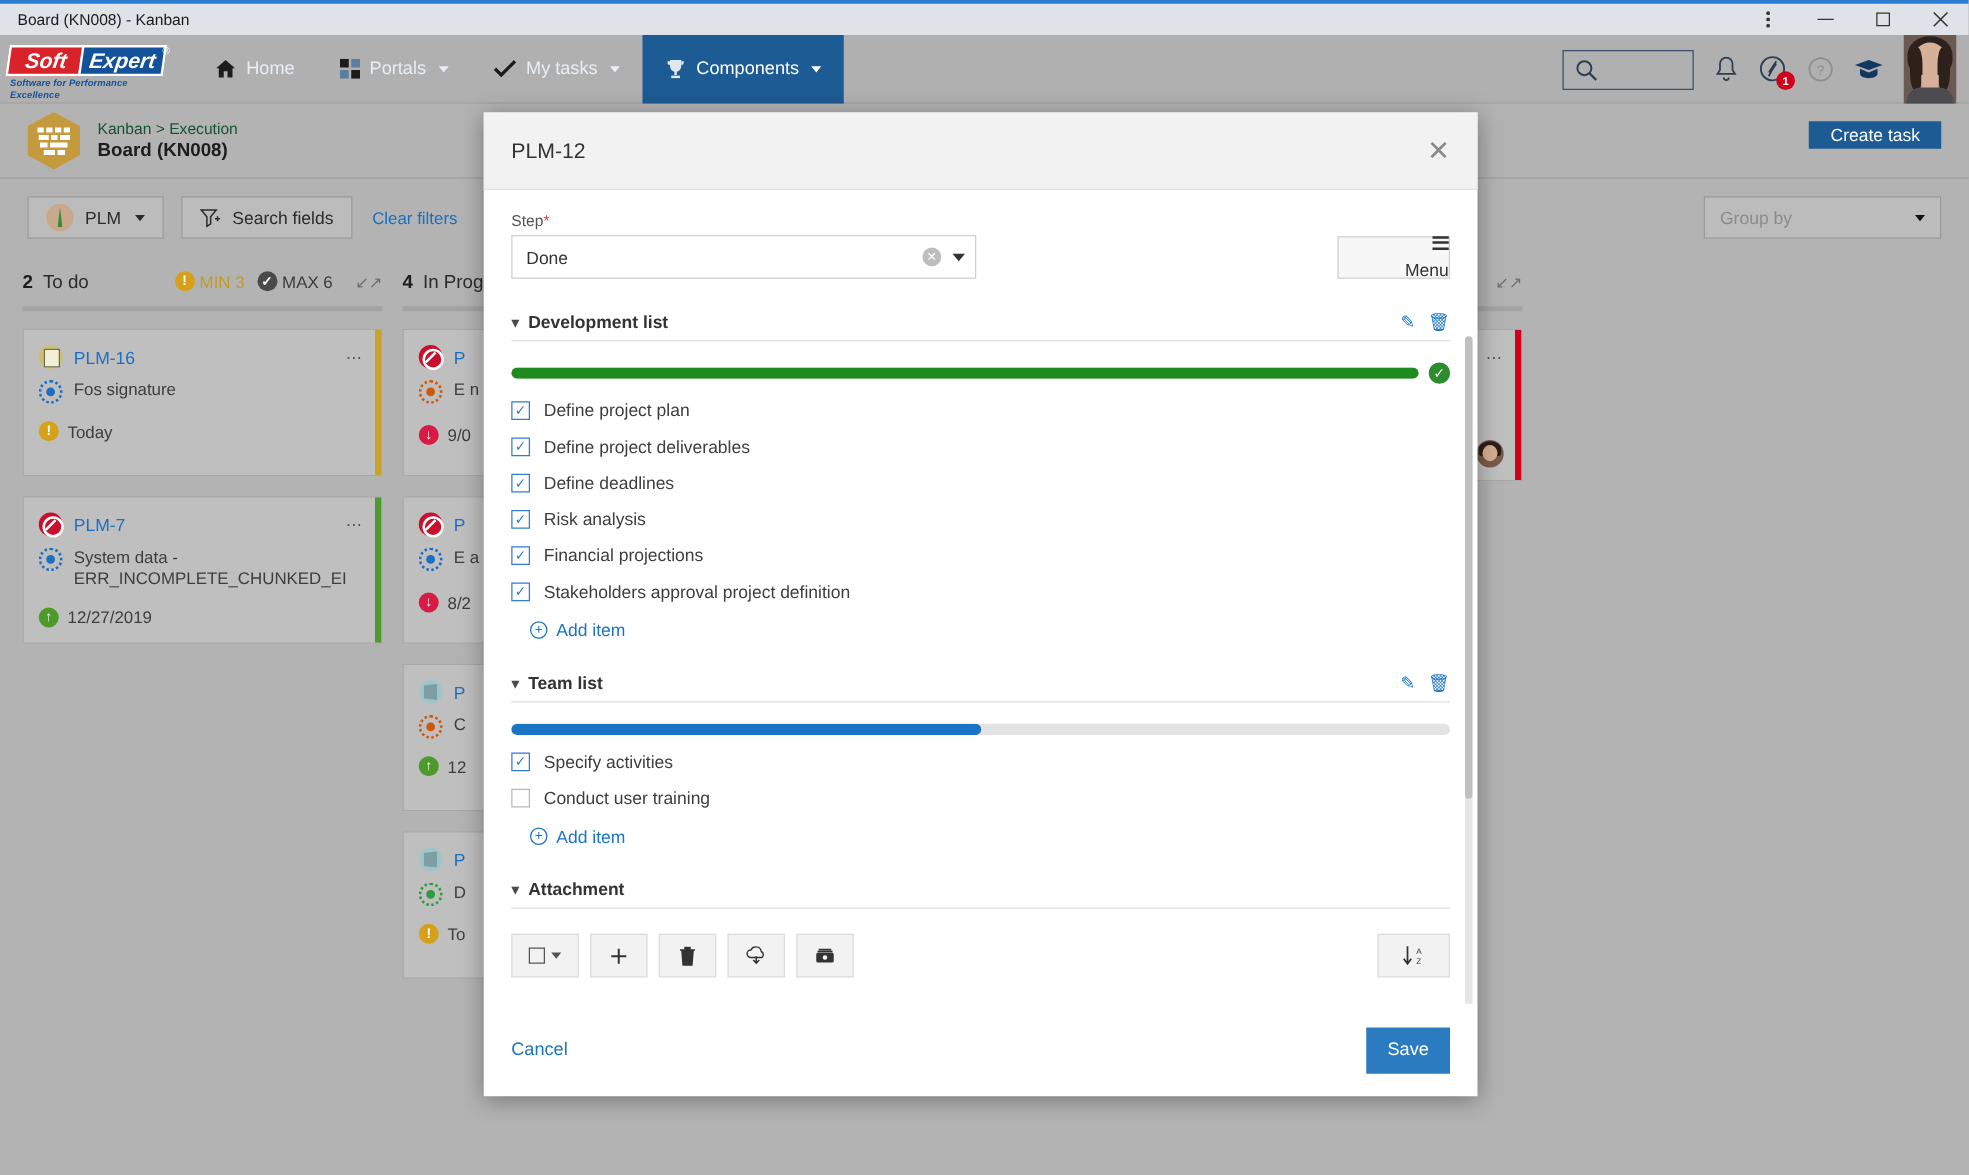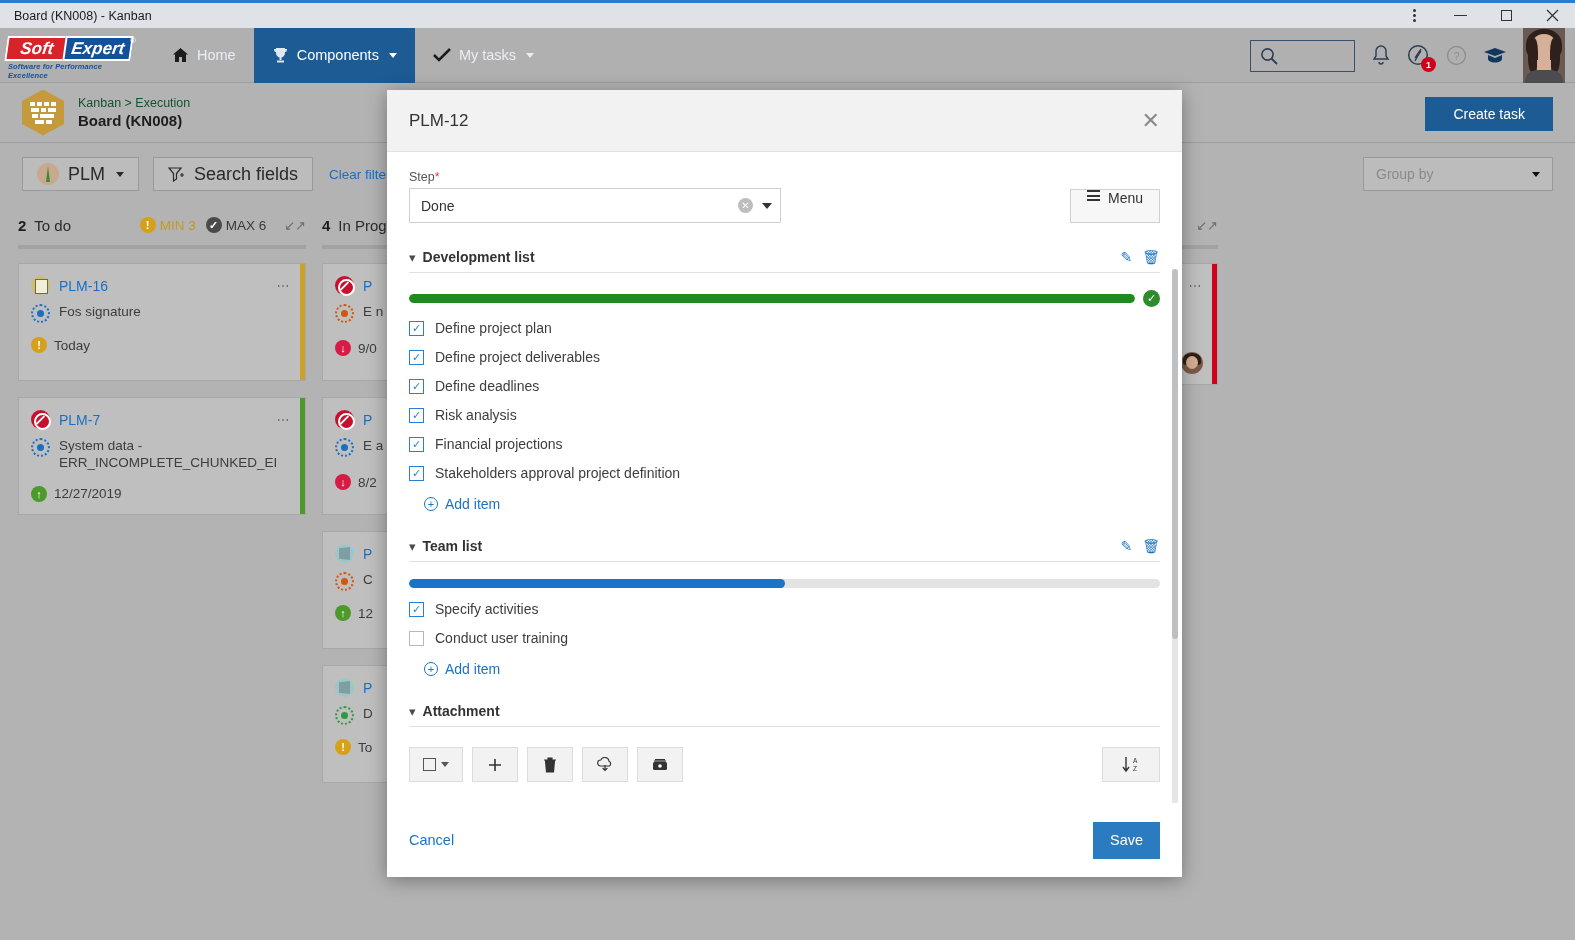--- a/index.html
+++ b/index.html
@@ -91,29 +91,29 @@
     clip-path:polygon(50% 0,100% 25%,100% 75%,50% 100%,0 75%,0 25%);
     display:flex; flex-direction:column; align-items:center; justify-content:center; gap:2px;
   }
   .hexa .r{ display:flex; gap:2px; }
   .hexa .r span{ display:block; background:#fff; height:4px; }
   #crumbtext{ margin-left:14px; }
   #crumb{ font-size:12.5px; color:#14532d; }
   #page-title{ font-size:15px; font-weight:bold; color:#1d1d1d; margin-top:2px; }
   #create-task{
     position:absolute; right:22px; top:14px; background:#1d5b94; color:#fff;
-    border:none; font-size:14px; height:34px; padding:0 28px; cursor:pointer;
+    border:none; font-size:14px; height:22px; padding:0 17px; cursor:pointer;
     font-family:"Liberation Sans", sans-serif;
   }
 
   
   #filterbar{ height:62px; background:#b3b3b3; display:flex; align-items:center; position:relative; }
   .fbtn{
     height:34px; background:#bcbcbc; border:1px solid #9a9a9a; display:flex; align-items:center;
-    gap:9px; padding:0 14px; font-size:18px; color:#2a2a2a; cursor:pointer;
+    gap:9px; padding:0 14px; font-size:14px; color:#2a2a2a; cursor:pointer;
   }
   #plm-filter{ margin-left:22px; }
   .plm-dot{ width:22px; height:22px; border-radius:50%; background:#c9a98e; position:relative; overflow:hidden;}
   .plm-dot::after{content:"";position:absolute;left:9px;top:3px;width:4px;height:16px;background:#3a8a3a;
                   clip-path:polygon(50% 0,100% 100%,0 100%);}
   #search-fields{ margin-left:14px; }
   #clear-filters{ margin-left:16px; color:#1a6fc4; font-size:13.5px; cursor:pointer; }
   #group-by{
     position:absolute; right:22px; height:34px; width:190px; background:#bcbcbc;
     border:1px solid #9a9a9a; display:flex; align-items:center; justify-content:space-between;
@@ -187,21 +187,21 @@
   #step-row{ display:flex; align-items:flex-end;gap:48px; }
   #step-select{
     width:372px; height:35px; border:1px solid #cfcfcf; display:flex; align-items:center;
     padding:0 8px 0 11px; font-size:14px; color:#333; margin-top:4px; cursor:pointer;
   }
   .clear-x{ margin-left:auto; width:15px;height:15px;border-radius:50%;background:#bdbdbd;color:#fff;
             font-size:10px; display:flex;align-items:center;justify-content:center; cursor:pointer;}
   .sel-caret{ margin-left:9px; width:0;height:0;border-left:5px solid transparent;border-right:5px solid transparent;border-top:6px solid #333;}
   #menu-btn{
     margin-left:auto; width:90px; height:34px; border:1px solid #d0d0d0; background:#f7f7f7;
-    display:flex; align-items:flex-start; justify-content:center; gap:8px; font-size:14px; color:#333; cursor:pointer;
+    display:flex; align-items:flex-end; justify-content:center; gap:8px; font-size:14px; color:#333; cursor:pointer;flex-direction:column;
   }
   .hamburger{ display:flex; flex-direction:column; gap:2.5px; }
   .hamburger i{ width:13px; height:2px; background:#333; display:block; }
 
   .section{ margin-top:26px; }
   .sec-head{ display:flex; align-items:center; gap:7px; padding-bottom:7px; border-bottom:1px solid #e0e0e0; }
   .chev{ color:#4a4a4a; font-size:13px; }
   .sec-title{ font-weight:bold; font-size:14px; color:#333; }
   .sec-actions{ margin-left:auto; display:flex; gap:10px; align-items:center; }
   .pen{ color:#1a73c4; font-size:14px; cursor:pointer; }
@@ -271,40 +271,52 @@
   </div>
 
   <div id="mainnav">
     <div class="navitem">
       <span class="nav-ico">
         <svg width="17" height="16" viewBox="0 0 17 16">
             <path d="M8.5 1 1 7.5h2V15h4V10h3v5h4V7.5h2z" fill="#1c1c1c"></path>
           </svg>
       </span>
       <span>Home</span>
+    </div>
+    <div class="navitem">
+      <span class="nav-ico">
+        <svg width="16" height="16" viewBox="0 0 16 16">
+          <rect x="0" y="0" width="7" height="7" fill="#1c1c1c"></rect>
+            <rect x="9" y="0" width="7" height="7" fill="#5a7ea0"></rect>
+          <rect x="0" y="9" width="7" height="7" fill="#5a7ea0"></rect>
+            <rect x="9" y="9" width="7" height="7" fill="#1c1c1c"></rect>
+        </svg>
+      </span>
+      <span>Portals</span>
+      <span class="caret"></span>
+    </div>
+    <div class="navitem">
+      <span class="nav-ico">
+        <svg width="18" height="16" viewBox="0 0 18 16">
+            <path d="M1 8 L6 13 L17 2" stroke="#1c1c1c" stroke-width="2.6" fill="none"></path>
+          </svg>
+      </span>
+      <span>My tasks</span>
+      <span class="caret"></span>
     </div>
     <div class="navitem active">
       <span class="nav-ico">
         <svg width="17" height="17" viewBox="0 0 17 17">
           <path d="M4 1h9v5a4.5 4.5 0 0 1-9 0z" fill="#dfe8f0"></path>
           <path d="M2 2h2v3a2 2 0 0 1-2-2z M15 2h-2v3a2 2 0 0 0 2-2z" fill="#dfe8f0"></path>
           <rect x="7.5" y="10" width="2" height="3" fill="#dfe8f0"></rect>
           <rect x="5" y="13.5" width="7" height="2" fill="#dfe8f0"></rect>
         </svg>
       </span>
       <span>Components</span>
-      <span class="caret"></span>
-    </div>
-    <div class="navitem">
-      <span class="nav-ico">
-        <svg width="18" height="16" viewBox="0 0 18 16">
-            <path d="M1 8 L6 13 L17 2" stroke="#1c1c1c" stroke-width="2.6" fill="none"></path>
-          </svg>
-      </span>
-      <span>My tasks</span>
       <span class="caret"></span>
     </div>
   </div>
 
   <div id="header-right">
     <div id="search-box" title="">
       <svg width="18" height="18" viewBox="0 0 18 18">
         <circle cx="7.5" cy="7.5" r="5.6" stroke="#2c3e52" stroke-width="1.6" fill="none"></circle>
         <line x1="11.5" y1="11.5" x2="17" y2="17" stroke="#2c3e52" stroke-width="1.8"></line>
       </svg>

